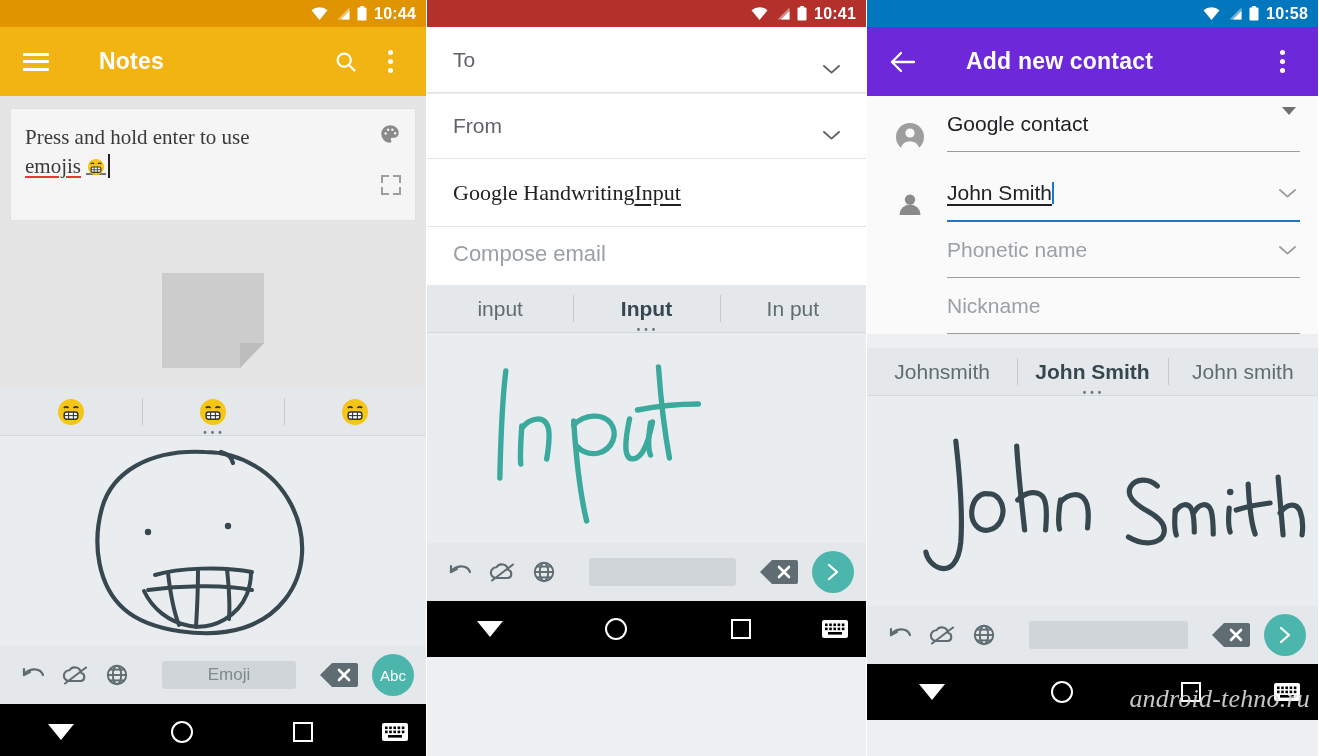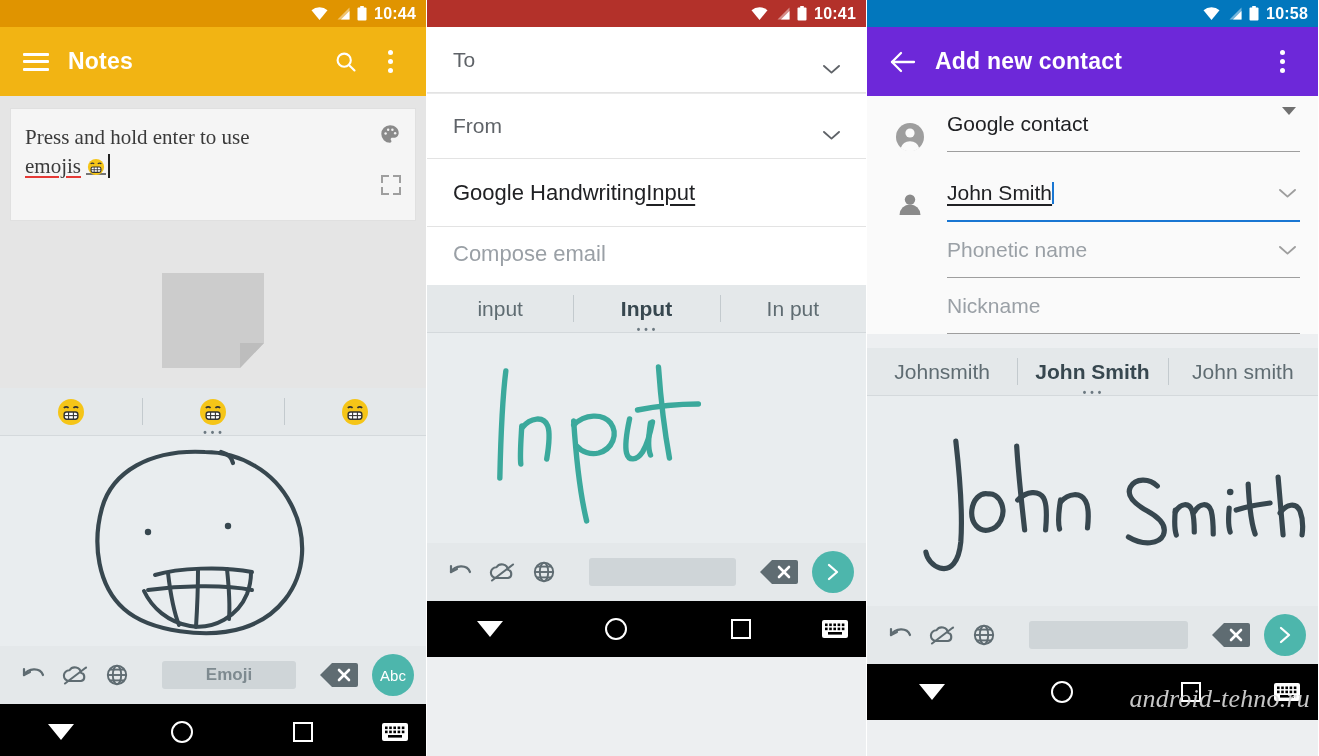--- a/index.html
+++ b/index.html
@@ -26,21 +26,21 @@
   .ic-sig { width: 15px; height: 13px; }
   .ic-bat { width: 10px; height: 15px; }
 
   
   .appbar {
     height: 69px; display: flex; align-items: center;
     padding: 0 14px; gap: 0px; color: #fff;
   }
   .appbar .title {
     color: #fff; font-size: 23px; font-weight: bold; letter-spacing: .2px;
-    flex: 1; white-space: nowrap;
+    flex: 1; white-space: nowrap; margin-left: 31px;
   }
   .ab-icon { width: 44px; height: 44px; display: flex; align-items: center; justify-content: center; flex: 0 0 auto; }
   .ab-lead { margin-right: 10px; }
 
   
   .ic-menu { width: 26px; height: 18px; display: flex; flex-direction: column; justify-content: space-between; }
   .ic-menu i { display: block; height: 3px; background: #fff; border-radius: 1px; }
 
   
   .ic-dots { width: 5px; height: 23px; display: flex; flex-direction: column; justify-content: space-between; align-items: center; }
@@ -111,21 +111,21 @@
 
   
   .kbbar {
     height: 58px; background: #E4E8EA; display: flex; align-items: center;
     padding: 0 12px; gap: 0;
   }
   .kb-ic { width: 42px; height: 42px; display: flex; align-items: center; justify-content: center; flex: 0 0 auto; }
   .kb-space {
     flex: 1; height: 28px; background: #CFD5D8; border-radius: 3px;
     margin: 0 24px; display: flex; align-items: center; justify-content: center;
-    color: #7E8A90; font-size: 17px; font-weight: bold;
+    color: #7E8A90; font-size: 17px;
   }
   .kb-del {
     width: 38px; height: 26px; position: relative; flex: 0 0 auto; margin-right: 14px;
   }
   .kb-action {
     width: 42px; height: 42px; border-radius: 50%; background: #4DB6AC;
     display: flex; align-items: center; justify-content: center;
     color: #fff; font-size: 15px; flex: 0 0 auto;
   }
 
@@ -152,21 +152,21 @@
     height: 66px; display: flex; align-items: center;
     padding: 0 26px; border-bottom: 1px solid #E3E3E3;
     font-size: 21px; color: #5f6368;
   }
   .field-row .lbl { flex: 1; }
   .field-row.top { border-top: 1px solid #EAEAEA; }
   .chev { width: 17px; height: 10px; }
   .subject-row {
     height: 68px; display: flex; align-items: center;
     padding: 0 26px; border-bottom: 1px solid #E3E3E3;
-    font-size: 22px; color: #202124;
+    font-size: 22px; color: #202124; font-family: Liberation Serif, serif;
   }
   .subject-row .uline {
     text-decoration: underline; text-decoration-color: #202124;
     text-decoration-thickness: 2px; text-underline-offset: 4px;
   }
   .body-row {
     height: 58px; display: flex; align-items: flex-start;
     padding: 14px 26px 0 26px; font-size: 22px; color: #9AA0A6;
   }
 

